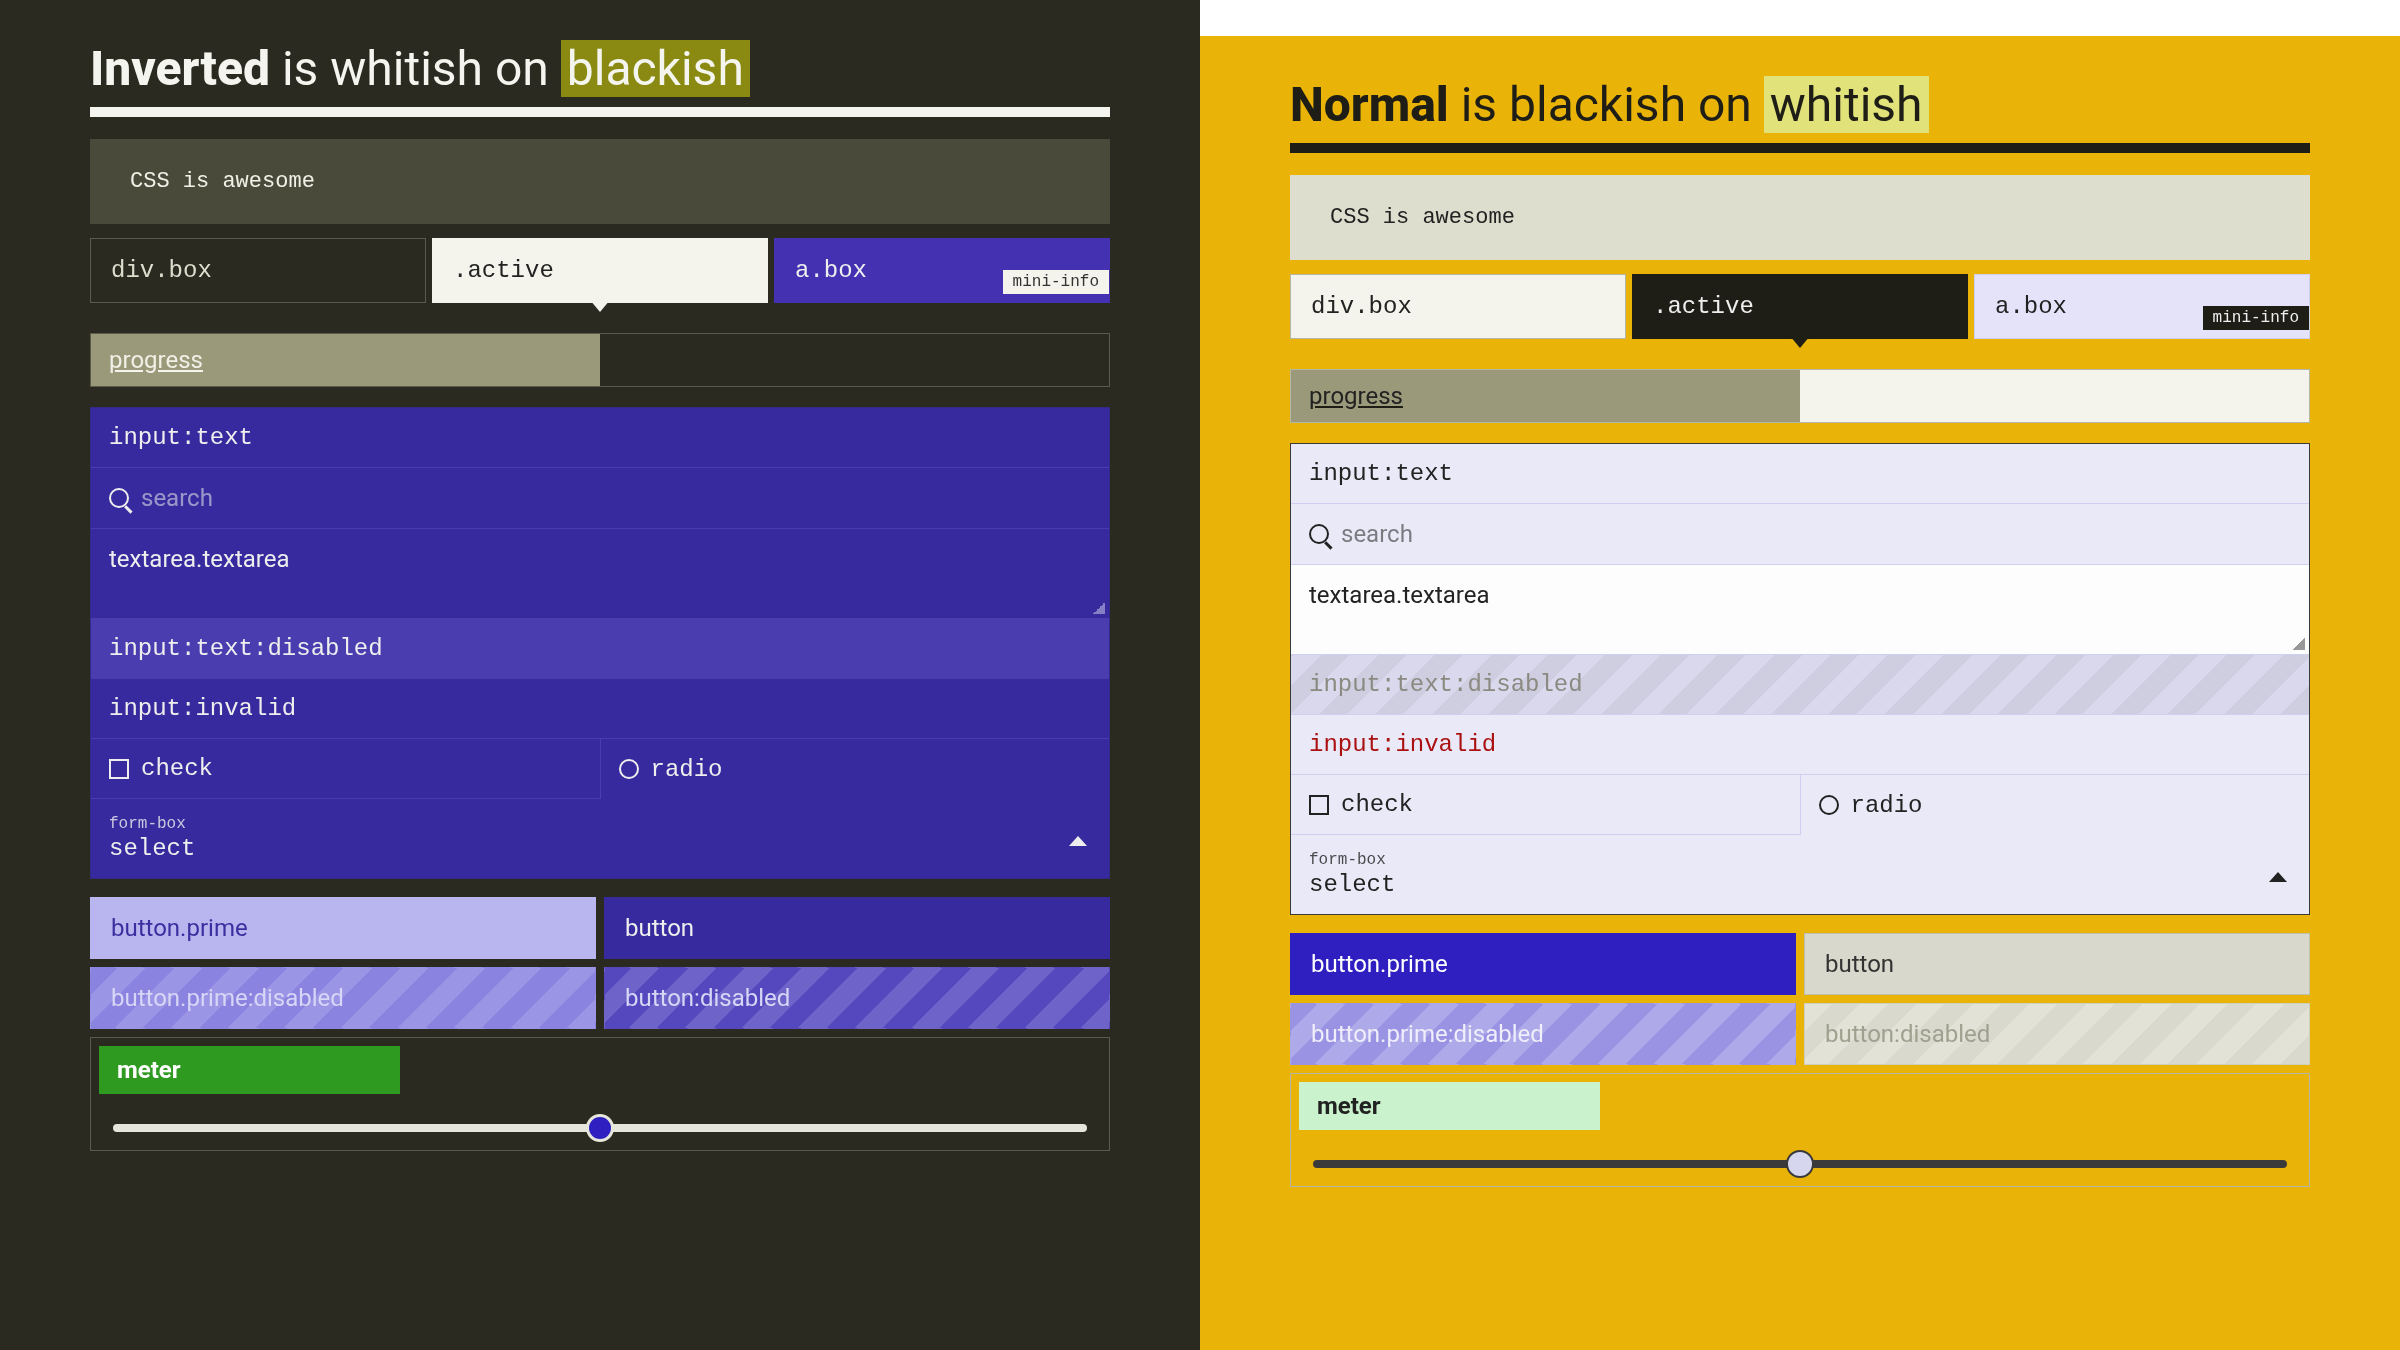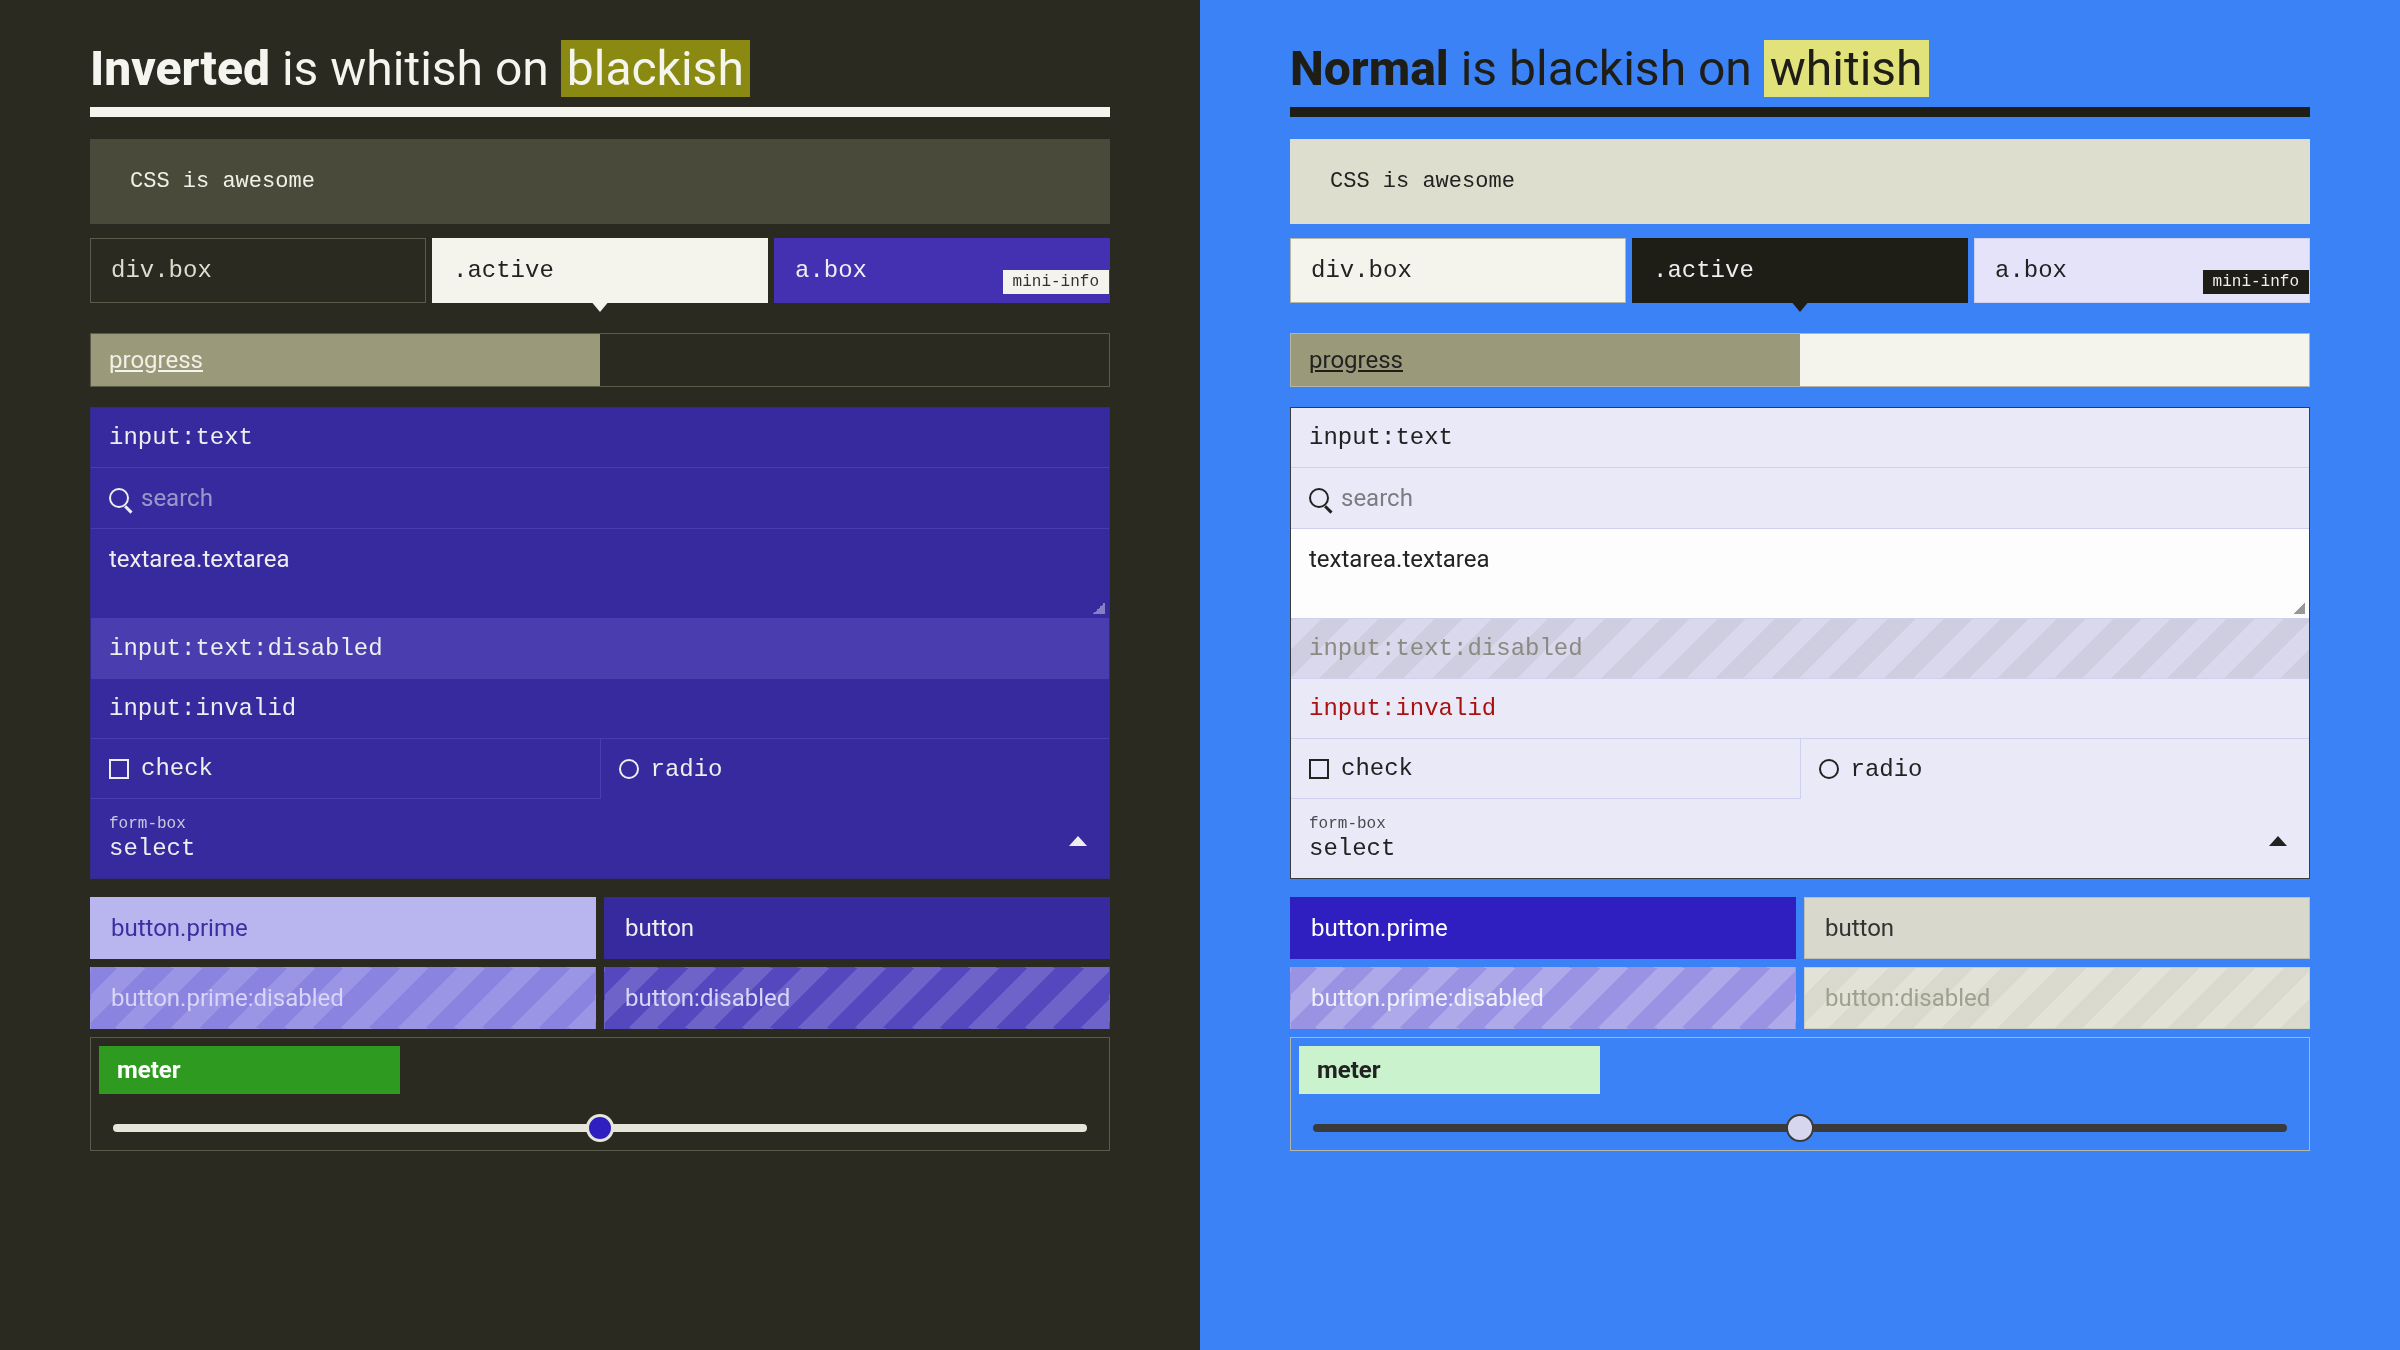--- a/index.html
+++ b/index.html
@@ -9,21 +9,21 @@
     width: 2400px;
     height: 1350px;
   }
   .mono { font-family: "SFMono-Regular", Consolas, "Liberation Mono", Menlo, monospace; }
 
   .panel {
     flex: 1;
     padding: 40px 90px 60px 90px;
   }
   .inverted { background: #2b2a21; color: #f5f5ef; }
-  .normal   { background: #3b82f6; color: #1e1e17; }
+  .normal   { background: #eab308; color: #1e1e17; margin-top: 36px; }
 
   h1 { font-size: 48px; font-weight: 400; margin-bottom: 10px; }
   h1 b { font-weight: 800; }
   .hi-inv { background: #8a8a12; padding: 0 6px; }
   .hi-nor { background: #e1e37a; padding: 0 6px; }
 
   .hr-thick { height: 10px; margin-bottom: 22px; }
   .inverted .hr-thick { background: #f5f5ef; }
   .normal   .hr-thick { background: #1e1e17; }
 

